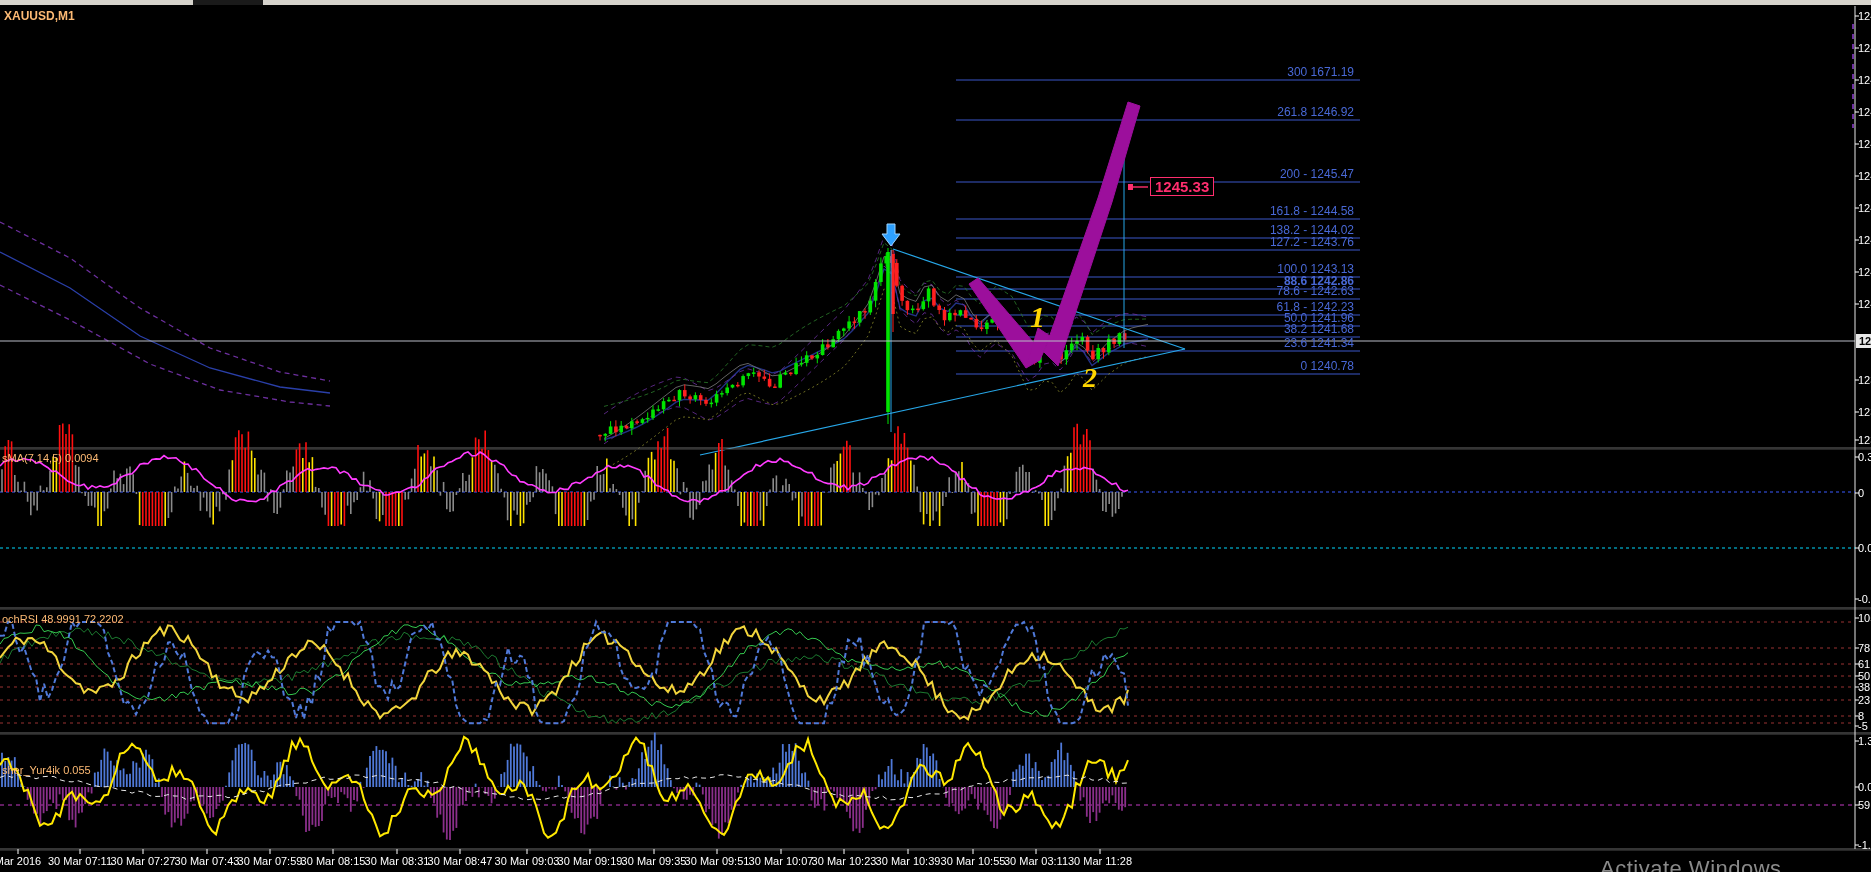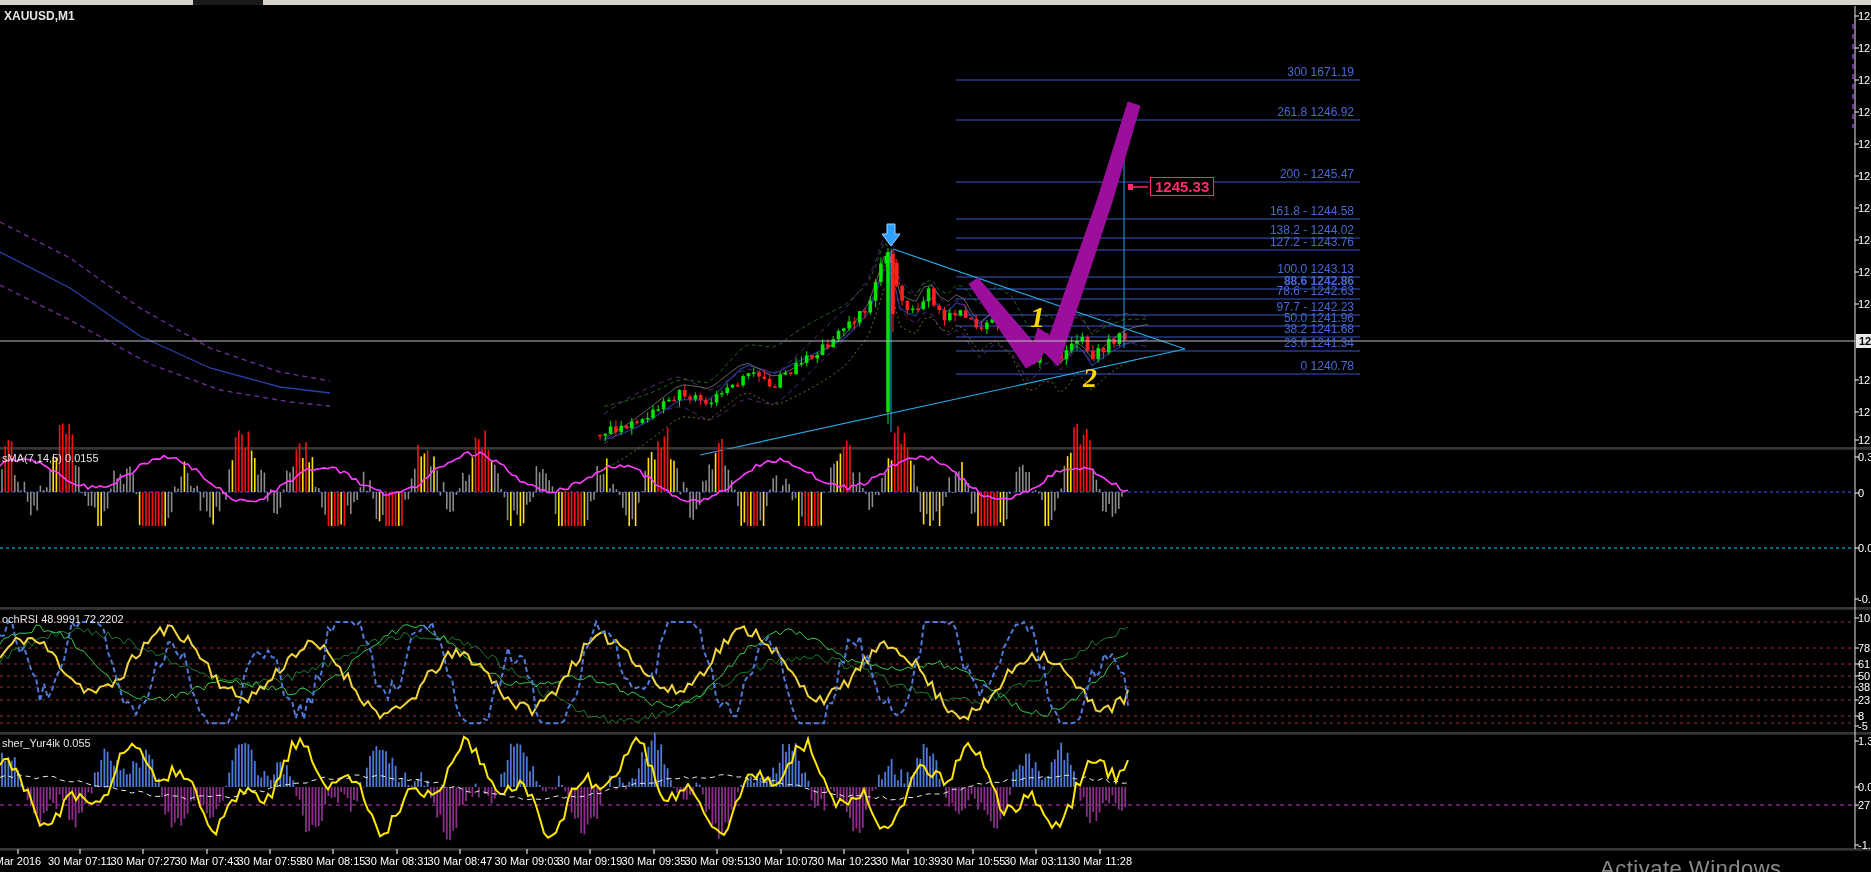--- a/index.html
+++ b/index.html
@@ -1,20 +1,20 @@
 <!DOCTYPE html>
 <html><head>
 <meta charset="utf-8">
 <style>
   html,body{margin:0;padding:0;background:#000;width:1871px;height:872px;overflow:hidden}
   .screen{position:relative;width:1871px;height:872px;background:#000;font-family:"Liberation Sans",sans-serif}
   .topstrip{position:absolute;left:0;top:0;width:1871px;height:5px;background:#d6d3cc}
   .topnotch{position:absolute;left:193px;top:0;width:70px;height:5px;background:#1a1a1a}
   svg{position:absolute;left:0;top:0}
-  .lbl{position:absolute;font-size:11px;color:#e5e5e5;white-space:nowrap;line-height:12px}
+  .lbl{position:absolute;font-size:11px;color:#fdba74;white-space:nowrap;line-height:12px}
   .symlbl{left:4px;top:10px;font-size:12px;font-weight:bold}
   .pricebox{position:absolute;border:1px solid #ff2e6e;color:#ff2e6e;font-size:15px;font-weight:bold;
             padding:0 4px;background:#000;line-height:17px}
   .wave{position:absolute;color:#ffd500;font-family:"Liberation Serif",serif;font-style:italic;font-weight:bold}
   .activate{position:absolute;left:1600px;top:856px;color:#8a8a8a;font-size:22px;letter-spacing:.5px}
   .timelbl{position:absolute;top:855px;transform:translateX(-50%);font-size:11px;color:#fff;white-space:nowrap}
   .axlbl{position:absolute;left:1858px;font-size:11px;color:#fff;white-space:nowrap}
   .fiblbl{position:absolute;color:#4868d6;font-size:12px;transform:translateX(-100%);white-space:nowrap}
   .curprice{position:absolute;left:1856px;background:#e8e8e8;color:#000;font-size:11px;font-weight:bold;padding:1px 3px}
 </style>
@@ -1066,35 +1066,35 @@
         <polyline points="0,777.4193653031606 6,775.2967367819386 12,777.3852531032783 18,774.6422269269289 24,775.9675076862909 30,776.5266110002391 36,778.7524738763362 42,776.7593663019146 48,776.3177555499041 54,776.586053824291 60,779.8024271090839 66,781.398438601529 72,781.8607568183453 78,780.7229041373294 84,782.5572052555184 90,784.6141130757767 96,785.9377675018675 102,787.0333053878077 108,786.5641422973822 114,788.0271348107044 120,790.1104709972603 126,790.6315934092576 132,793.1496433382478 138,791.0569357831661 144,792.1732805769958 150,795.7408943063003 156,796.4565362651971 162,796.2322646894759 168,794.5919378950739 174,795.9954328225141 180,796.1114259074055 186,799.3326963327257 192,798.0411239515164 198,795.9929252783888 204,795.8571332250373 210,796.6288912242609 216,795.478943098659 222,795.196718137252 228,797.6445468270174 234,796.9625913489136 240,795.3254905915051 246,793.3664629633018 252,791.1162376882673 258,790.3986149798297 264,791.859548853684 270,788.005647614167 276,786.769070921191 282,784.7697620814123 288,784.7508397998567 294,783.4461153423165 300,782.9635984969016 306,783.1218459131351 312,780.6738947291644 318,779.1668644258197 324,777.1049523445614 330,779.3239773203252 336,779.0977548048695 342,777.8511403289189 348,778.4263269158982 354,775.0131754454469 360,775.1519227663197 366,777.5262409935638 372,776.5208896432819 378,775.290474961284 384,776.2990568837978 390,778.1763771859861 396,779.3851431555315 402,778.3799480127649 408,780.4363705327154 414,779.3183389284674 420,780.067163117493 426,781.861769521215 432,783.0710609891637 438,782.0700300159187 444,786.9635780041204 450,787.787371962646 456,785.8664726523399 462,789.1450230569188 468,791.8729656107769 474,792.4391570546339 480,790.73133061745 486,792.7238394929898 492,793.5208369539536 498,794.3447561427039 504,794.5405406842323 510,797.0816422737686 516,796.5632590927789 522,799.0938636726542 528,799.6479955667929 534,798.8625477741206 540,799.4308534487452 546,798.9322186797444 552,797.2766442092149 558,795.896966701879 564,798.1395921626337 570,795.9602085866336 576,797.0464653482763 582,796.6085272007036 588,795.2883000631462 594,792.8056098798421 600,793.7057101583422 606,790.427340588802 612,787.8577396289788 618,787.4057553518509 624,786.4800505971799 630,785.3991783469676 636,783.1878059896626 642,783.3819462390823 648,783.2605333741504 654,782.9287860566646 660,781.0028710006388 666,778.858782091585 672,778.5097633234114 678,778.7714484273088 684,776.6264642912573 690,778.9375301315193 696,776.9677306701554 702,778.0245279278315 708,778.1705445509392 714,776.9993308774814 720,774.8500696643031 726,774.6578525786107 732,775.8934692737872 738,777.1246788533413 744,776.662799590412 750,780.2056059831559 756,779.076835866665 762,781.9225381351035 768,782.257253972251 774,780.2946336925864 780,783.1039606561264 786,785.0520635396783 792,784.6391640951514 798,785.1924564829466 804,787.5955690556995 810,789.5365079915696 816,791.9267187999233 822,792.4858880454315 828,792.2206042393768 834,794.5878768256888 840,794.7086234557412 846,797.1145699719192 852,795.1166853599766 858,795.6143862992607 864,796.5273834503062 870,796.9574272814913 876,798.4930641035488 882,795.6871384475243 888,799.9325916612888 894,799.6558454021618 900,799.2446448329056 906,797.070079676447 912,797.6530667447956 918,796.501422581991 924,794.6786551917465 930,793.7024881931243 936,793.9763928390562 942,793.9950236313721 948,791.83376103754 954,789.0638766796462 960,790.2070618273752 966,786.8322016068505 972,786.1021161490663 978,783.466603655116 984,784.4499127003028 990,781.7943862391663 996,782.3570585165809 1002,782.5550467226365 1008,779.1595689481858 1014,780.4364016817179 1020,779.8198926307614 1026,777.9572062460425 1032,777.7355840754393 1038,778.0148653517257 1044,776.2706584962905 1050,777.8790939952979 1056,776.9278468173449 1062,775.8495748710169 1068,775.1088713293694 1074,778.6972067285684 1080,779.1407763872057 1086,776.6782718075411 1092,780.0140665339004 1098,780.3109189660225 1104,777.7618025526006 1110,782.9643416253707 1116,781.0498041177192 1122,783.2378079902072 1128,782.9646099019781" fill="none" stroke="#e8e8e8" stroke-width="1" stroke-dasharray="5,4"></polyline>
       </g>
     </svg>
 
   <span class="lbl symlbl">XAUUSD,M1</span>
 
   <span class="pricebox" id="pricebox" style="left:1150px;top:177px">1245.33</span>
 
   <span class="curprice" id="curprice" style="top: 334px;">124</span>
 
-  <span class="lbl" id="p1title" style="left: 2px; top: 452px;">sMA(7,14,5) 0.0155</span>
+  <span class="lbl" id="p1title" style="left: 2px; top: 452px;">sMA(7,14,5) 0.0094</span>
   <span class="lbl" id="p2title" style="left: 2px; top: 613px;">ochRSI 48.9991 72.2202</span>
-  <span class="lbl" id="p3title" style="left: 2px; top: 737px;">sher_Yur4ik 0.055</span>
+  <span class="lbl" id="p3title" style="left: 2px; top: 764px;">sher_Yur4ik 0.055</span>
 
   <div id="fib-labels">
       <span class="fiblbl" style="left: 1354px; top: 65px;">300 1671.19</span>
       <span class="fiblbl" style="left: 1354px; top: 105px;">261.8 1246.92</span>
       <span class="fiblbl" style="left: 1354px; top: 167px;">200 - 1245.47</span>
       <span class="fiblbl" style="left: 1354px; top: 204px;">161.8 -  1244.58</span>
       <span class="fiblbl" style="left: 1354px; top: 223px;">138.2 - 1244.02</span>
       <span class="fiblbl" style="left: 1354px; top: 235px;">127.2 - 1243.76</span>
       <span class="fiblbl" style="left: 1354px; top: 262px;">100.0 1243.13</span>
       <span class="fiblbl" style="left: 1354px; top: 274px; font-weight: bold;">88.6 1242.86</span>
       <span class="fiblbl" style="left: 1354px; top: 284px; text-align: center;">78.6 - 1242.63</span>
-      <span class="fiblbl" style="left: 1354px; top: 300px;">97.7 - 1242.23</span>
+      <span class="fiblbl" style="left: 1354px; top: 300px;">61.8 - 1242.23</span>
       <span class="fiblbl" style="left: 1354px; top: 311px;">50.0 1241.96</span>
       <span class="fiblbl" style="left: 1354px; top: 322px;">38.2 1241.68</span>
       <span class="fiblbl" style="left: 1354px; top: 336px;">23.6 1241.34</span>
       <span class="fiblbl" style="left: 1354px; top: 359px;">0 1240.78</span>
     </div>
   <div id="axis-labels">
       <span class="axlbl" style="top: 10px;">124</span>
       <span class="axlbl" style="top: 42px;">124</span>
       <span class="axlbl" style="top: 74px;">124</span>
       <span class="axlbl" style="top: 106px;">124</span>
@@ -1116,21 +1116,21 @@
       <span class="axlbl" style="top: 612px;">105</span>
       <span class="axlbl" style="top: 642px;">78.6</span>
       <span class="axlbl" style="top: 658px;">61.8</span>
       <span class="axlbl" style="top: 670px;">50</span>
       <span class="axlbl" style="top: 681px;">38.2</span>
       <span class="axlbl" style="top: 694px;">23.6</span>
       <span class="axlbl" style="top: 710px;">8</span>
       <span class="axlbl" style="top: 720px;">-5</span>
       <span class="axlbl" style="top: 735px;">1.3</span>
       <span class="axlbl" style="top: 781px;">0.0</span>
-      <span class="axlbl" style="top: 799px;">27</span>
+      <span class="axlbl" style="top: 799px;">59</span>
       <span class="axlbl" style="top: 839px;">-1.5</span>
     </div>
   <div id="time-labels">
       <span class="timelbl" style="left: 18px;">Mar 2016</span>
       <span class="timelbl" style="left: 80px;">30 Mar 07:11</span>
       <span class="timelbl" style="left: 143px;">30 Mar 07:27</span>
       <span class="timelbl" style="left: 207px;">30 Mar 07:43</span>
       <span class="timelbl" style="left: 270px;">30 Mar 07:59</span>
       <span class="timelbl" style="left: 333px;">30 Mar 08:15</span>
       <span class="timelbl" style="left: 397px;">30 Mar 08:31</span>

